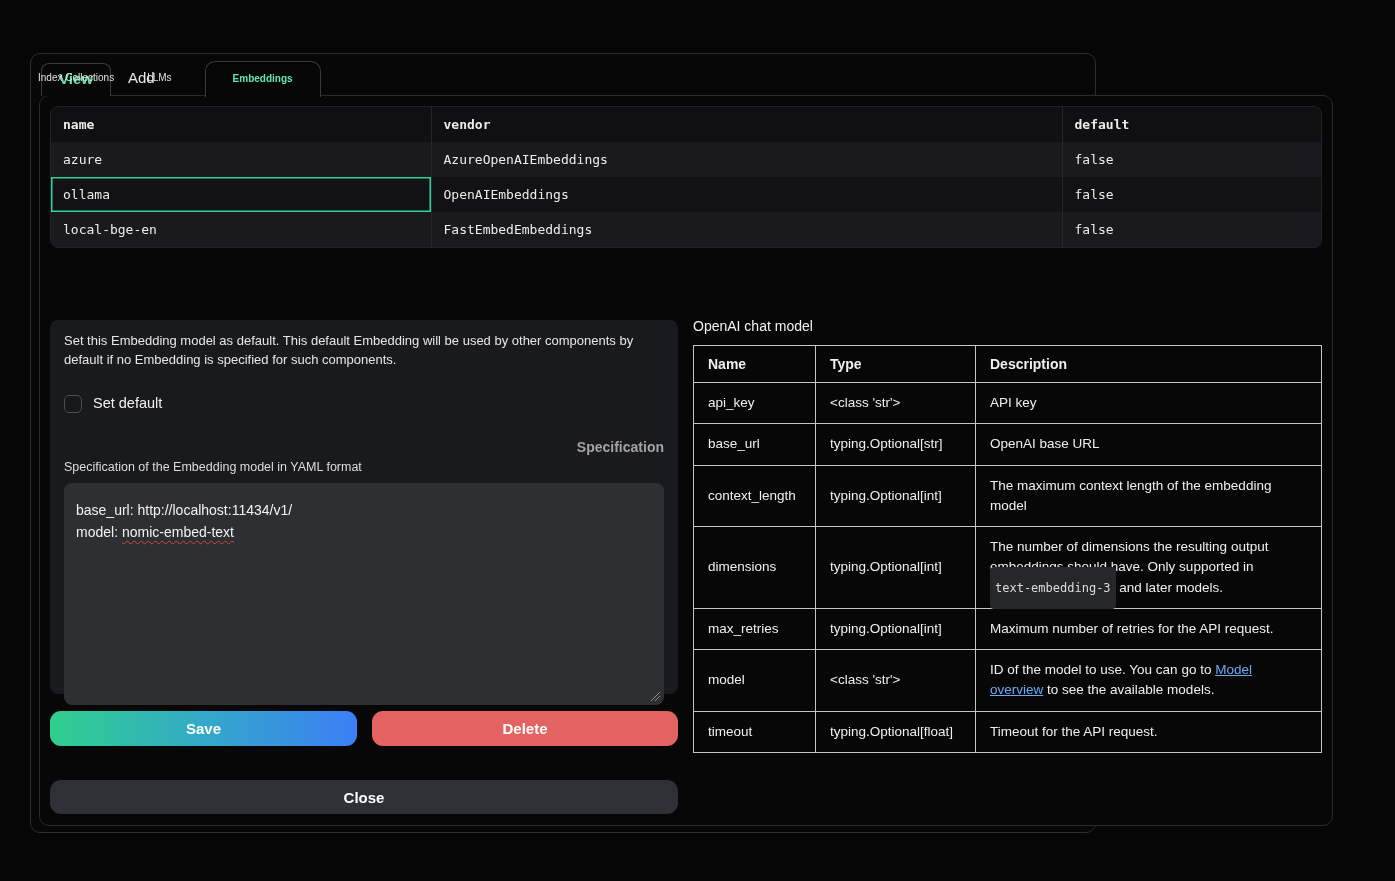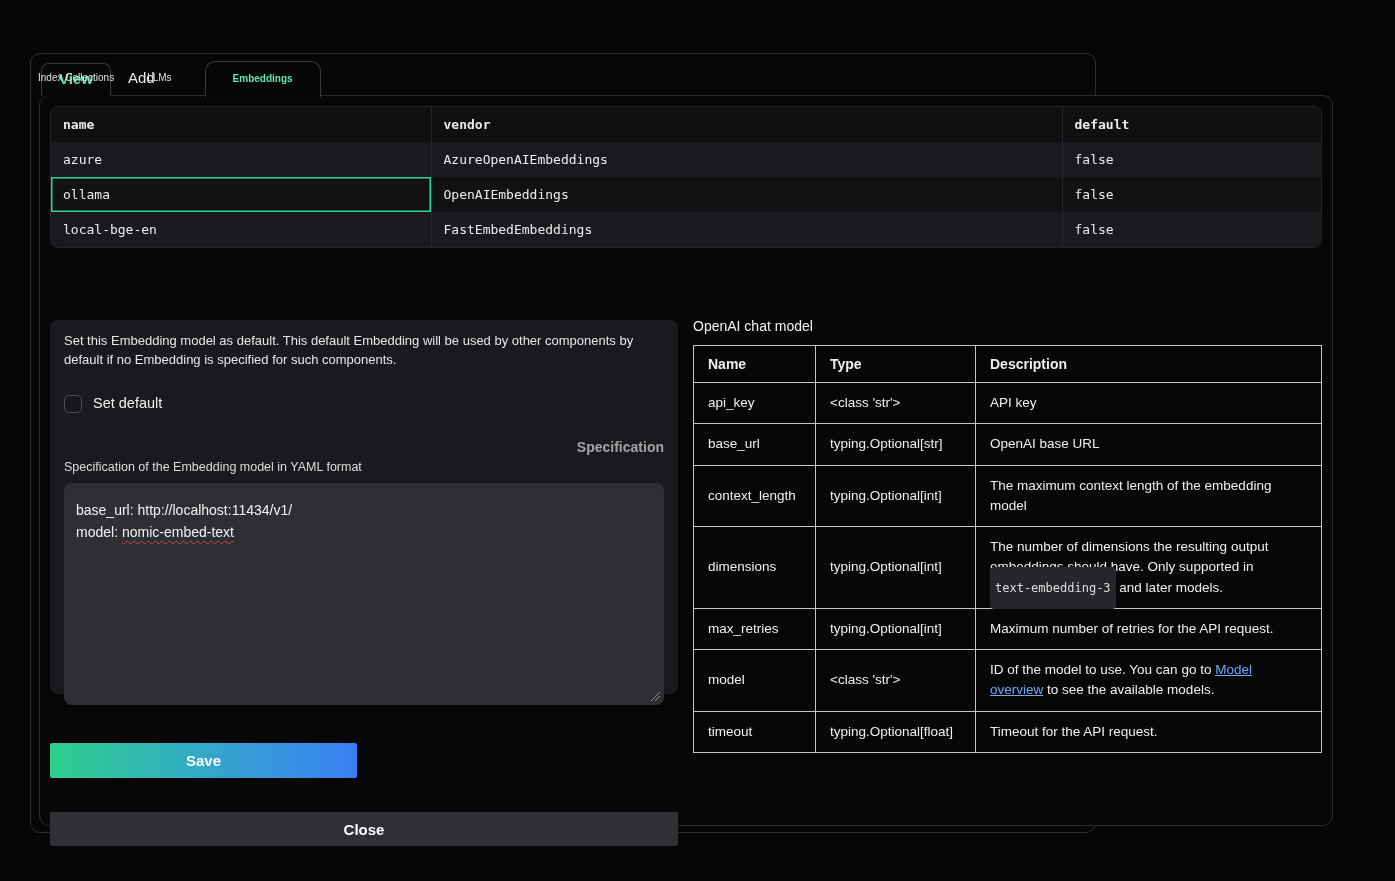--- a/index.html
+++ b/index.html
@@ -51,22 +51,22 @@
   .spec-heading { margin-top:26px; font-size:14px; font-weight:700; color:#a3a3a3;text-align:right; }
   .spec-help { margin-top:5px; font-size:12.5px; color:#dcdcdc; }
   .yaml-box { margin-top:9px; width:600px; height:222px; background:#2d2f33; border-radius:8px;
     padding:16px 12px; font-size:14px; line-height:1.6; color:#f2f2f2; position:relative; cursor:text; }
   .misspell { text-decoration:underline; text-decoration-style:wavy; text-decoration-color:#c84a42; text-decoration-thickness:1px; text-underline-offset:3px; }
   .resize-handle { position:absolute; right:4px; bottom:4px; width:10px; height:10px;
     background:linear-gradient(135deg, transparent 0 50%, #8b8b8b 50% 57%, transparent 57% 72%, #8b8b8b 72% 79%, transparent 79%); }
 
   
   .btnrow { position:absolute; left:10px; top:615px; display:flex; gap:15px; }
-  .btn { border:none; border-radius:2px; height:35px; color:#fff; font-weight:700; font-size:15px;
-    font-family:"Liberation Sans", sans-serif; cursor:pointer;margin-top:32px; }
+  .btn { border:none; border-radius:11px; height:35px; color:#fff; font-weight:700; font-size:15px;
+    font-family:"Liberation Sans", sans-serif; cursor:pointer; }
   .btn-save { width:307px; background:linear-gradient(90deg, #2fcf8c 0%, #33a9c9 50%, #3b7ef5 100%); }
   .btn-delete { width:306px; background:#e36363; }
   .btn-close { position:absolute; left:10px; top:684px; width:628px; height:34px; background:#2e3036; }
 
   
   .details { position:absolute; left:653px; top:222px; width:629px; color:#f0f0f0; }
   .details-title { font-size:14px; margin-bottom:11px; color:#f2f2f2; }
   table.params { width:100%; border-collapse:collapse; font-size:13.5px; table-layout:fixed; background:#070707; }
   .params th, .params td { border:1px solid #c6c6c6; padding:10px 14px; text-align:left; vertical-align:middle; }
   .params th { font-weight:600; font-size:14px; }
@@ -144,20 +144,21 @@
       <div class="spec-help">Specification of the Embedding model in YAML format</div>
       <div class="yaml-box" role="textbox" aria-multiline="true">
         <div>base_url: http://localhost:11434/v1/</div>
         <div><span>model: </span><span class="misspell">nomic-embed-text</span></div>
         <span class="resize-handle"></span>
       </div>
     </div>
 
     <div class="btnrow">
       <button class="btn btn-save">Save</button>
+      <button class="btn btn-delete">Delete</button>
     </div>
     <button class="btn btn-close">Close</button>
 
     <div class="details">
       <div class="details-title">OpenAI chat model</div>
       <table class="params">
         <colgroup>
             <col style="width:122px">
             <col style="width:160px">
             <col>

